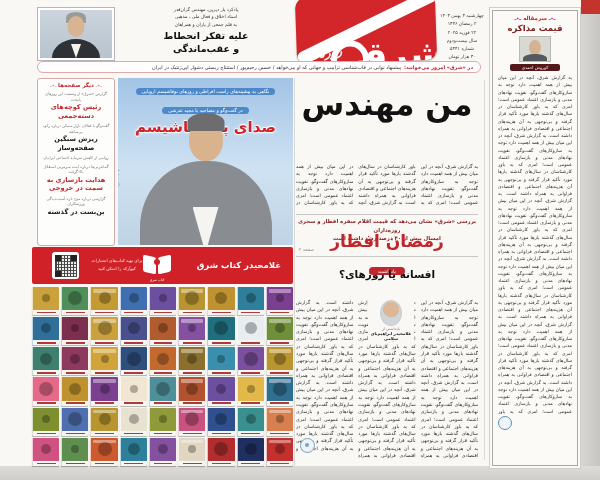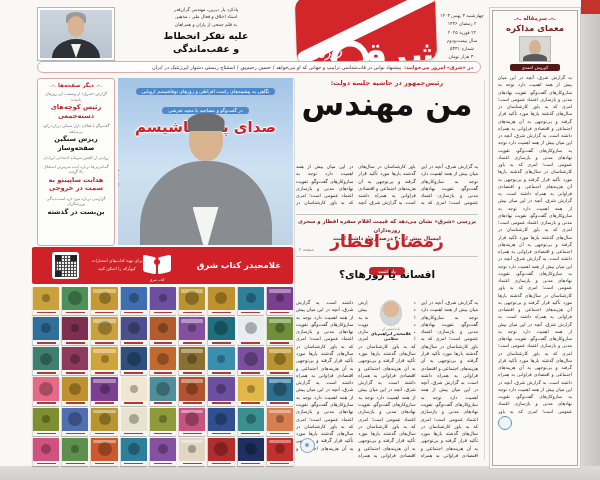--- a/index.html
+++ b/index.html
@@ -188,21 +188,21 @@
     <div class="op-header">
       <span class="dash">ـ٭ـ </span><span>دیگر صفحه‌ها</span><span class="dash"> ـ٭ـ</span>
     </div>
     <div id="op-list">
         <div class="op-note">گزارش «شرق» از وضعیت این روزهای پایتخت</div>
         <div class="op-title red">رئیس کوچه‌های دسته‌جمعی</div>
         <div class="op-note">گفت‌وگو با فعالان بازار مسکن درباره رکود بی‌سابقه</div>
         <div class="op-title black">ریزش سنگین صفحه‌وساز</div>
         <div class="op-note">روایتی از کاهش سرمایه اجتماعی ایرانیان</div>
         <div class="op-note">گمانه‌زنی‌ها درباره آینده سرمربی استقلال بالا گرفت</div>
-        <div class="op-title red">هدایت ساپینتو به سمت در خروجی</div>
+        <div class="op-title red">هدایت بازسازی به سمت در خروجی</div>
         <div class="op-note">گزارشی درباره موج تازه آسیب‌دیدگی ورزشکاران</div>
         <div class="op-title black">بن‌بست در گذشته</div>
         <div class="op-pill-row"></div>
       </div>
   </div>
 
   <div class="interview">
     <div><span class="iv-kicker">نگاهی به پیشینه‌های راست افراطی و روزهای نوفاشیسم اروپایی</span></div>
     <div><span class="iv-kicker">در گفت‌وگو و مصاحبه با مجید تفرشی</span></div>
     <div class="iv-title">صدای پای فاشیسم</div>
@@ -568,21 +568,20 @@
         </div>
       </div>
       <div class="book" style="background: rgb(208, 82, 127);">
         <div class="motif" style="width: 10px; height: 10px;"></div>
         <div class="cap">
           <i></i>
         </div>
       </div>
     </div>
 
-  <div class="lead-kicker">رئیس‌جمهور در حاشیه جلسه دولت:</div>
   <div class="headline">
     <div>من مهندس</div>
   </div>
   <div class="lead-body">به گزارش شرق، آنچه در این میان بیش از همه اهمیت دارد توجه به سازوکارهای گفت‌وگو، تقویت نهادهای مدنی و بازسازی اعتماد عمومی است؛ امری که به باور کارشناسان در سال‌های گذشته بارها مورد تأکید قرار گرفته و بی‌توجهی به آن هزینه‌های اجتماعی و اقتصادی فراوانی به همراه داشته است. به گزارش شرق، آنچه در این میان بیش از همه اهمیت دارد توجه به سازوکارهای گفت‌وگو، تقویت نهادهای مدنی و بازسازی اعتماد عمومی است؛ امری که به باور کارشناسان در سال‌های گذشته بارها مورد تأکید قرار گرفته و بی‌توجهی به آن هزینه‌های اجتماعی و اقتصادی فراوانی به همراه داشته است. </div>
   <div class="rule" style="left:296px;top:214px;width:182px;height:1px"></div>
 
   <div class="ram-kicker">
     <div>بررسی «شرق» نشان می‌دهد که قیمت اقلام سفره افطار و سحری روزه‌داران</div>
     <div>امسال بیش از ۴۰ درصد رشد داشته است</div>
   </div>
@@ -601,21 +600,21 @@
     <div class="author-oval"></div>
     <div class="author-cap">یادداشتی از</div>
     <div class="author-name">غلامحیدر ابراهیم‌بای سلامی</div>
   </div>
   <div class="stamp"></div>
 
   <div class="editorial">
     <div class="ed-header">
       <span class="dash">ـ٭ـ </span><span>سرمقاله</span><span class="dash"> ـ٭ـ</span>
     </div>
-    <div class="ed-title">معمای مذاکره</div>
+    <div class="ed-title">قیمت مذاکره</div>
     <div class="ed-photo">
       <div class="ed-face"></div>
       <div class="ed-suit"></div>
     </div>
     <div class="ed-name">کوروش احمدی</div>
     <div class="ed-body">به گزارش شرق، آنچه در این میان بیش از همه اهمیت دارد توجه به سازوکارهای گفت‌وگو، تقویت نهادهای مدنی و بازسازی اعتماد عمومی است؛ امری که به باور کارشناسان در سال‌های گذشته بارها مورد تأکید قرار گرفته و بی‌توجهی به آن هزینه‌های اجتماعی و اقتصادی فراوانی به همراه داشته است. به گزارش شرق، آنچه در این میان بیش از همه اهمیت دارد توجه به سازوکارهای گفت‌وگو، تقویت نهادهای مدنی و بازسازی اعتماد عمومی است؛ امری که به باور کارشناسان در سال‌های گذشته بارها مورد تأکید قرار گرفته و بی‌توجهی به آن هزینه‌های اجتماعی و اقتصادی فراوانی به همراه داشته است. به گزارش شرق، آنچه در این میان بیش از همه اهمیت دارد توجه به سازوکارهای گفت‌وگو، تقویت نهادهای مدنی و بازسازی اعتماد عمومی است؛ امری که به باور کارشناسان در سال‌های گذشته بارها مورد تأکید قرار گرفته و بی‌توجهی به آن هزینه‌های اجتماعی و اقتصادی فراوانی به همراه داشته است. به گزارش شرق، آنچه در این میان بیش از همه اهمیت دارد توجه به سازوکارهای گفت‌وگو، تقویت نهادهای مدنی و بازسازی اعتماد عمومی است؛ امری که به باور کارشناسان در سال‌های گذشته بارها مورد تأکید قرار گرفته و بی‌توجهی به آن هزینه‌های اجتماعی و اقتصادی فراوانی به همراه داشته است. به گزارش شرق، آنچه در این میان بیش از همه اهمیت دارد توجه به سازوکارهای گفت‌وگو، تقویت نهادهای مدنی و بازسازی اعتماد عمومی است؛ امری که به باور کارشناسان در سال‌های گذشته بارها مورد تأکید قرار گرفته و بی‌توجهی به آن هزینه‌های اجتماعی و اقتصادی فراوانی به همراه داشته است. به گزارش شرق، آنچه در این میان بیش از همه اهمیت دارد توجه به سازوکارهای گفت‌وگو، تقویت نهادهای مدنی و بازسازی اعتماد عمومی است؛ امری که به باور کارشناسان در سال‌های گذشته بارها مورد تأکید قرار گرفته و بی‌توجهی به آن هزینه‌های اجتماعی و اقتصادی فراوانی به همراه داشته است. </div>
     <div class="ed-foot">
       <div class="ed-stamp"></div>
     </div>
   </div>

